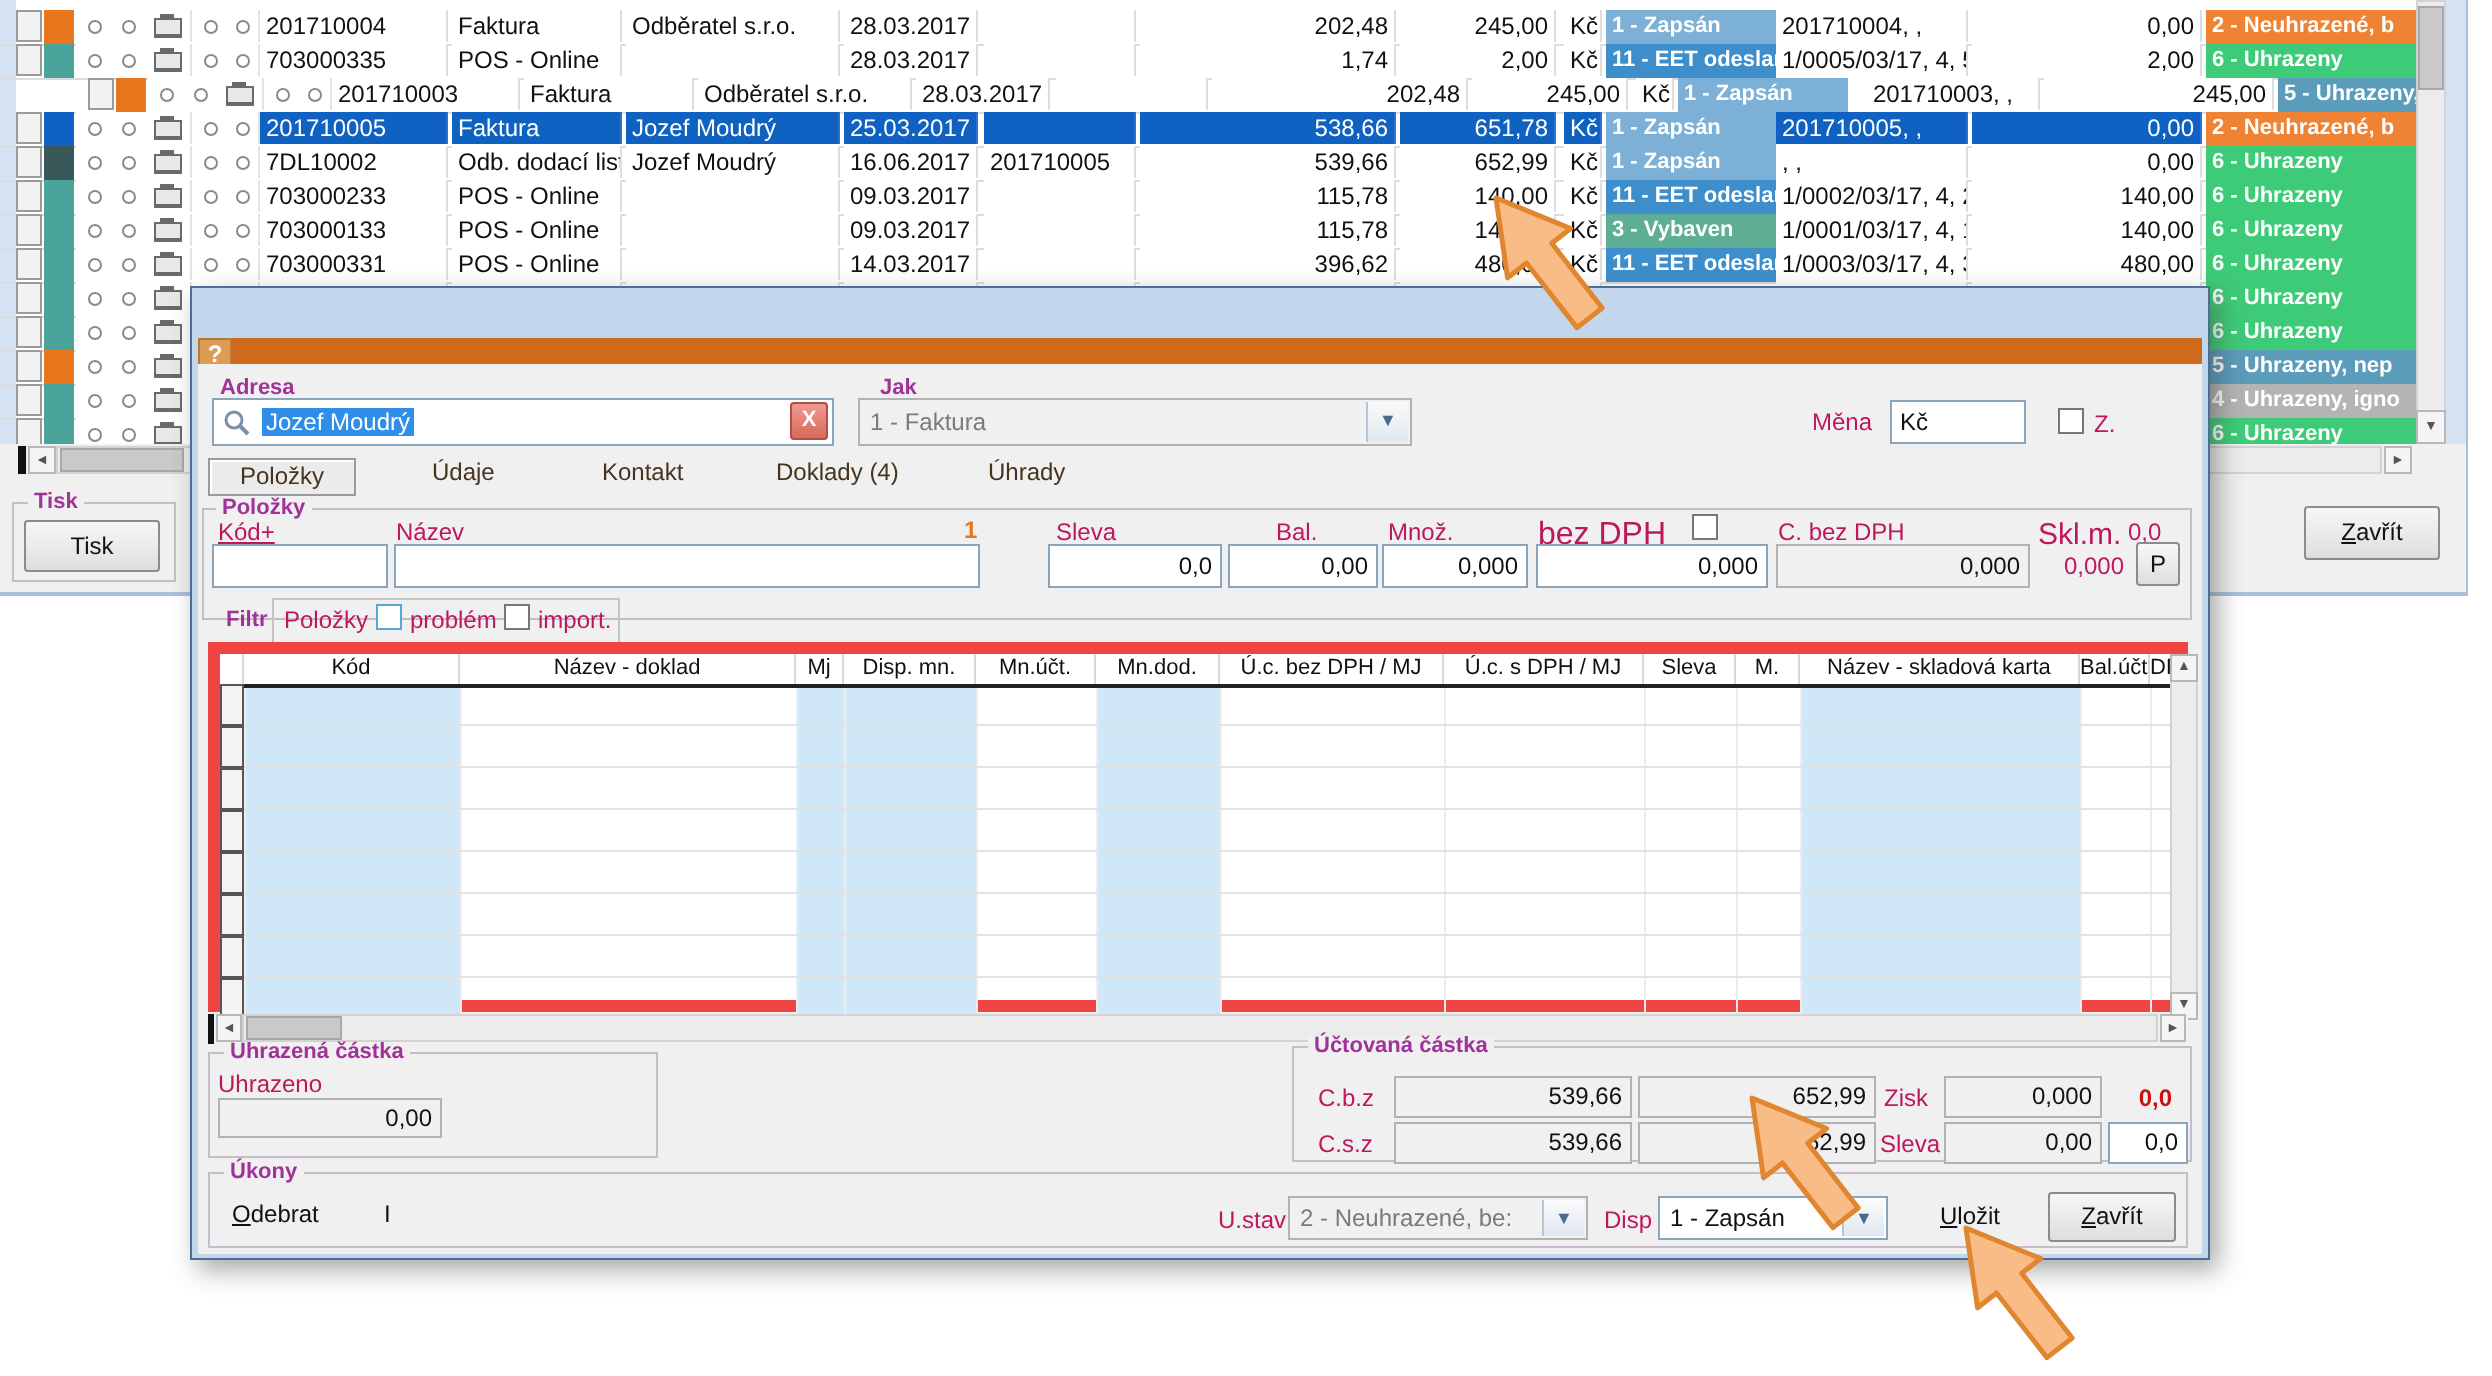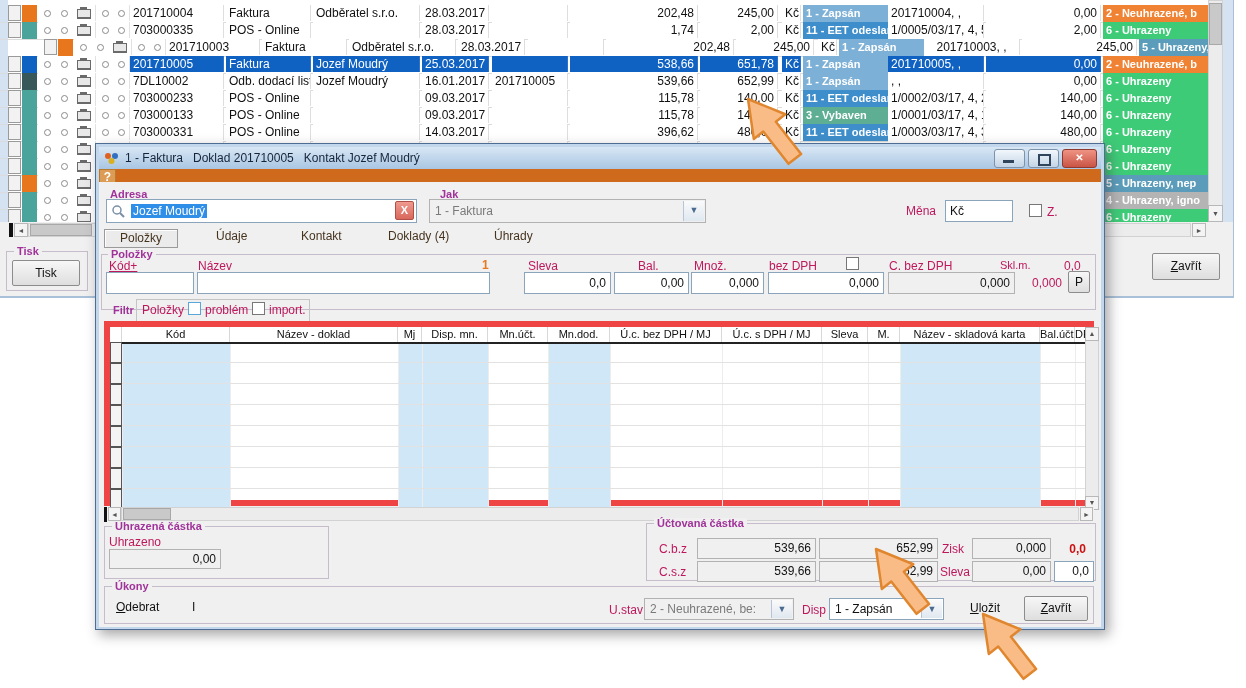--- a/index.html
+++ b/index.html
@@ -213,21 +213,21 @@
           </div>
           <div class="dotcell" style="left:96px">
             <i></i>
           </div>
           <div class="dotcell" style="left:112px">
             <i></i>
           </div>
           <div class="cell" style="left:130px;width:94px;text-align:left">7DL10002</div>
           <div class="cell" style="left:226px;width:85px;text-align:center">Odb. dodací list</div>
           <div class="cell" style="left:313px;width:107px;text-align:left">Jozef Moudrý</div>
-          <div class="cell" style="left:422px;width:67px;text-align:left">16.01.2017</div>
+          <div class="cell" style="left:422px;width:67px;text-align:left">16.06.2017</div>
           <div class="cell" style="left:492px;width:76px;text-align:left">201710005</div>
           <div class="cell" style="left:570px;width:128px;text-align:right">539,66</div>
           <div class="cell" style="left:700px;width:78px;text-align:right">652,99</div>
           <div class="cell" style="left:782px;width:19px;text-align:left">Kč</div>
           <div class="cell" style="left:888px;width:96px;text-align:left">, ,</div>
           <div class="cell" style="left:986px;width:115px;text-align:right">0,00</div>
           <div class="badge" style="left:803px;width:85px;background:#7db0d6">1 - Zapsán</div>
           <div class="badge" style="left:1103px;width:105px;background:#3ecb78">6 - Uhrazeny</div>
         </div>
         <div class="bgrow" style="top: 90px;">
@@ -491,37 +491,20 @@
 
   <div class="abs" style="left:0;top:238px;width:1233px;height:56px;background:#f0f0f0">
     <div class="grp" style="left:6px;top:13px;width:82px;height:40px"></div>
     <div class="grp-label" style="left:14px;top:8px">Tisk</div>
     <div class="btn" style="left:12px;top:22px;width:68px;height:26px;line-height:24px">Tisk</div>
     <div class="btn" style="left:1152px;top:15px;width:68px;height:27px;line-height:25px"><u>Z</u>avřít</div>
   </div>
 </div>
 
 <div class="dialog">
-  <div class="dlg-titlebar">
-    <svg width="15" height="14" style="margin-left:5px">
-      <circle cx="4" cy="5" r="3" fill="#e06020"></circle>
-        <circle cx="11" cy="5" r="3" fill="#3070c0"></circle>
-        <circle cx="7.5" cy="10" r="3" fill="#d8b020"></circle>
-    </svg>
-    <span class="dlg-title">1 - Faktura   Doklad 201710005   Kontakt Jozef Moudrý</span>
-    <div class="winbtns">
-      <div class="wbtn">
-          <span class="minbar"></span>
-        </div>
-      <div class="wbtn">
-          <span class="maxbox"></span>
-        </div>
-      <div class="wbtn close">✕</div>
-    </div>
-  </div>
   <div class="dlg-band"></div>
   <div class="dlg-help">?</div>
   <div class="dlg-body"></div>
 
   <div class="mag-label" style="left:14px;top:44px">Adresa</div>
   <div class="inp" style="left:10px;top:55px;width:311px;height:24px;line-height:22px;padding-left:24px">
     <svg width="14" height="14" style="position:absolute;left:4px;top:4px">
       <circle cx="6" cy="6" r="4" fill="none" stroke="#7a90a6" stroke-width="1.5"></circle>
         <line x1="9" y1="9" x2="13" y2="13" stroke="#7a90a6" stroke-width="2"></line>
     </svg>
@@ -554,26 +537,26 @@
   <div class="inp" style="left:10px;top:128px;width:88px;height:22px"></div>
   <div class="fld-label" style="left:102px;top:115px;font-size:12px">Název</div>
   <div class="abs orangebadge" style="left:386px;top:114px">1</div>
   <div class="inp" style="left:101px;top:128px;width:293px;height:22px"></div>
   <div class="fld-label" style="left:432px;top:115px;font-size:12px">Sleva</div>
   <div class="inp num" style="left:428px;top:128px;width:87px;height:22px">0,0</div>
   <div class="fld-label" style="left:542px;top:115px;font-size:12px">Bal.</div>
   <div class="inp num" style="left:518px;top:128px;width:75px;height:22px">0,00</div>
   <div class="fld-label" style="left:598px;top:115px;font-size:12px">Množ.</div>
   <div class="inp num" style="left:595px;top:128px;width:73px;height:22px">0,000</div>
-  <div class="fld-label" style="left:673px;top:115px;font-size:12px">bez DPH</div>
+  <div class="fld-label" style="left:673px;top:115px;font-size:16px">bez DPH</div>
   <div class="cb" style="left:750px;top:113px"></div>
   <div class="inp num" style="left:672px;top:128px;width:116px;height:22px">0,000</div>
   <div class="fld-label" style="left:793px;top:115px;font-size:12px">C. bez DPH</div>
   <div class="inp num dis" style="left:792px;top:128px;width:127px;height:22px">0,000</div>
-  <div class="fld-label" style="left:904px;top:115px;font-size:11px">Skl.m.</div>
+  <div class="fld-label" style="left:923px;top:115px;font-size:15px">Skl.m.</div>
   <div class="fld-label" style="left:968px;top:115px;font-size:12px">0,0</div>
   <div class="fld-label" style="left:924px;top:132px;width:42px;text-align:right;font-size:12px">0,000</div>
   <div class="btn" style="left:972px;top:127px;width:22px;height:22px;line-height:20px">P</div>
 
   <div class="grp-label" style="left:14px;top:161px;background:transparent">Filtr</div>
   <div class="abs" style="left:40px;top:155px;width:172px;height:21px;border:1px solid #c4c4c4"></div>
   <div class="fld-label" style="left:46px;top:159px;font-size:12px">Položky</div>
   <div class="cb blue" style="left:92px;top:158px"></div>
   <div class="fld-label" style="left:109px;top:159px;font-size:12px">problém</div>
   <div class="cb" style="left:156px;top:158px"></div>

